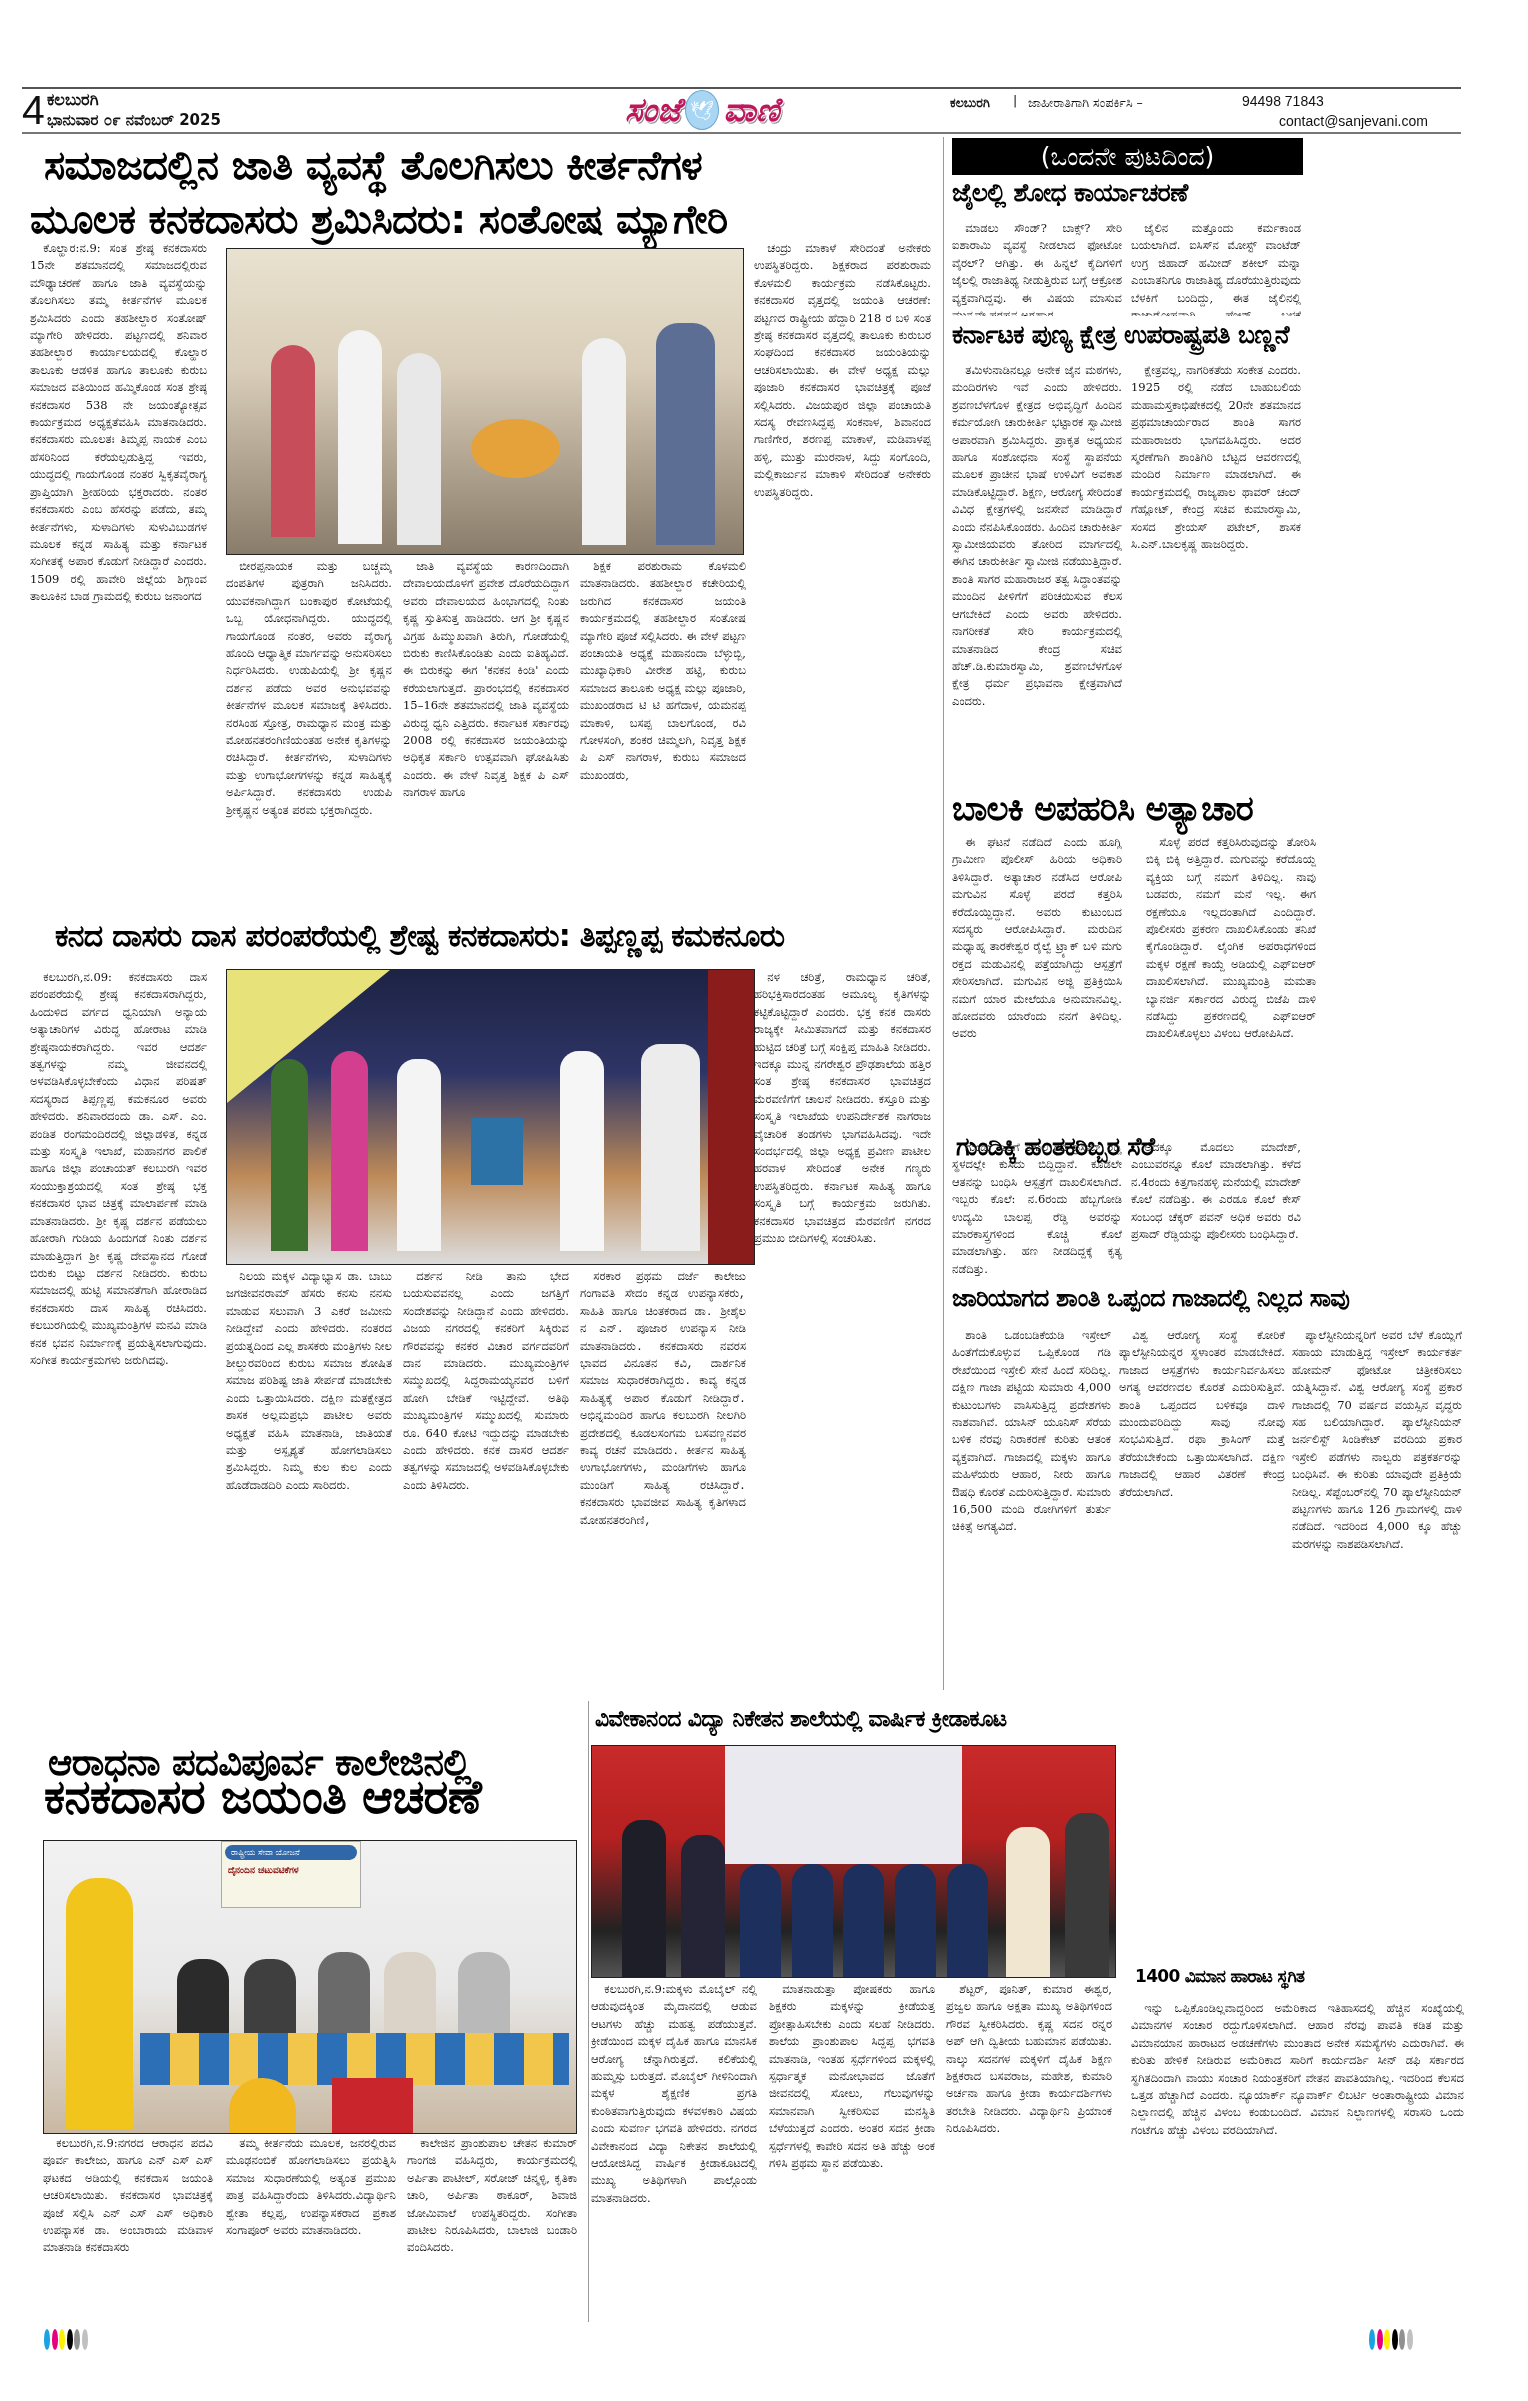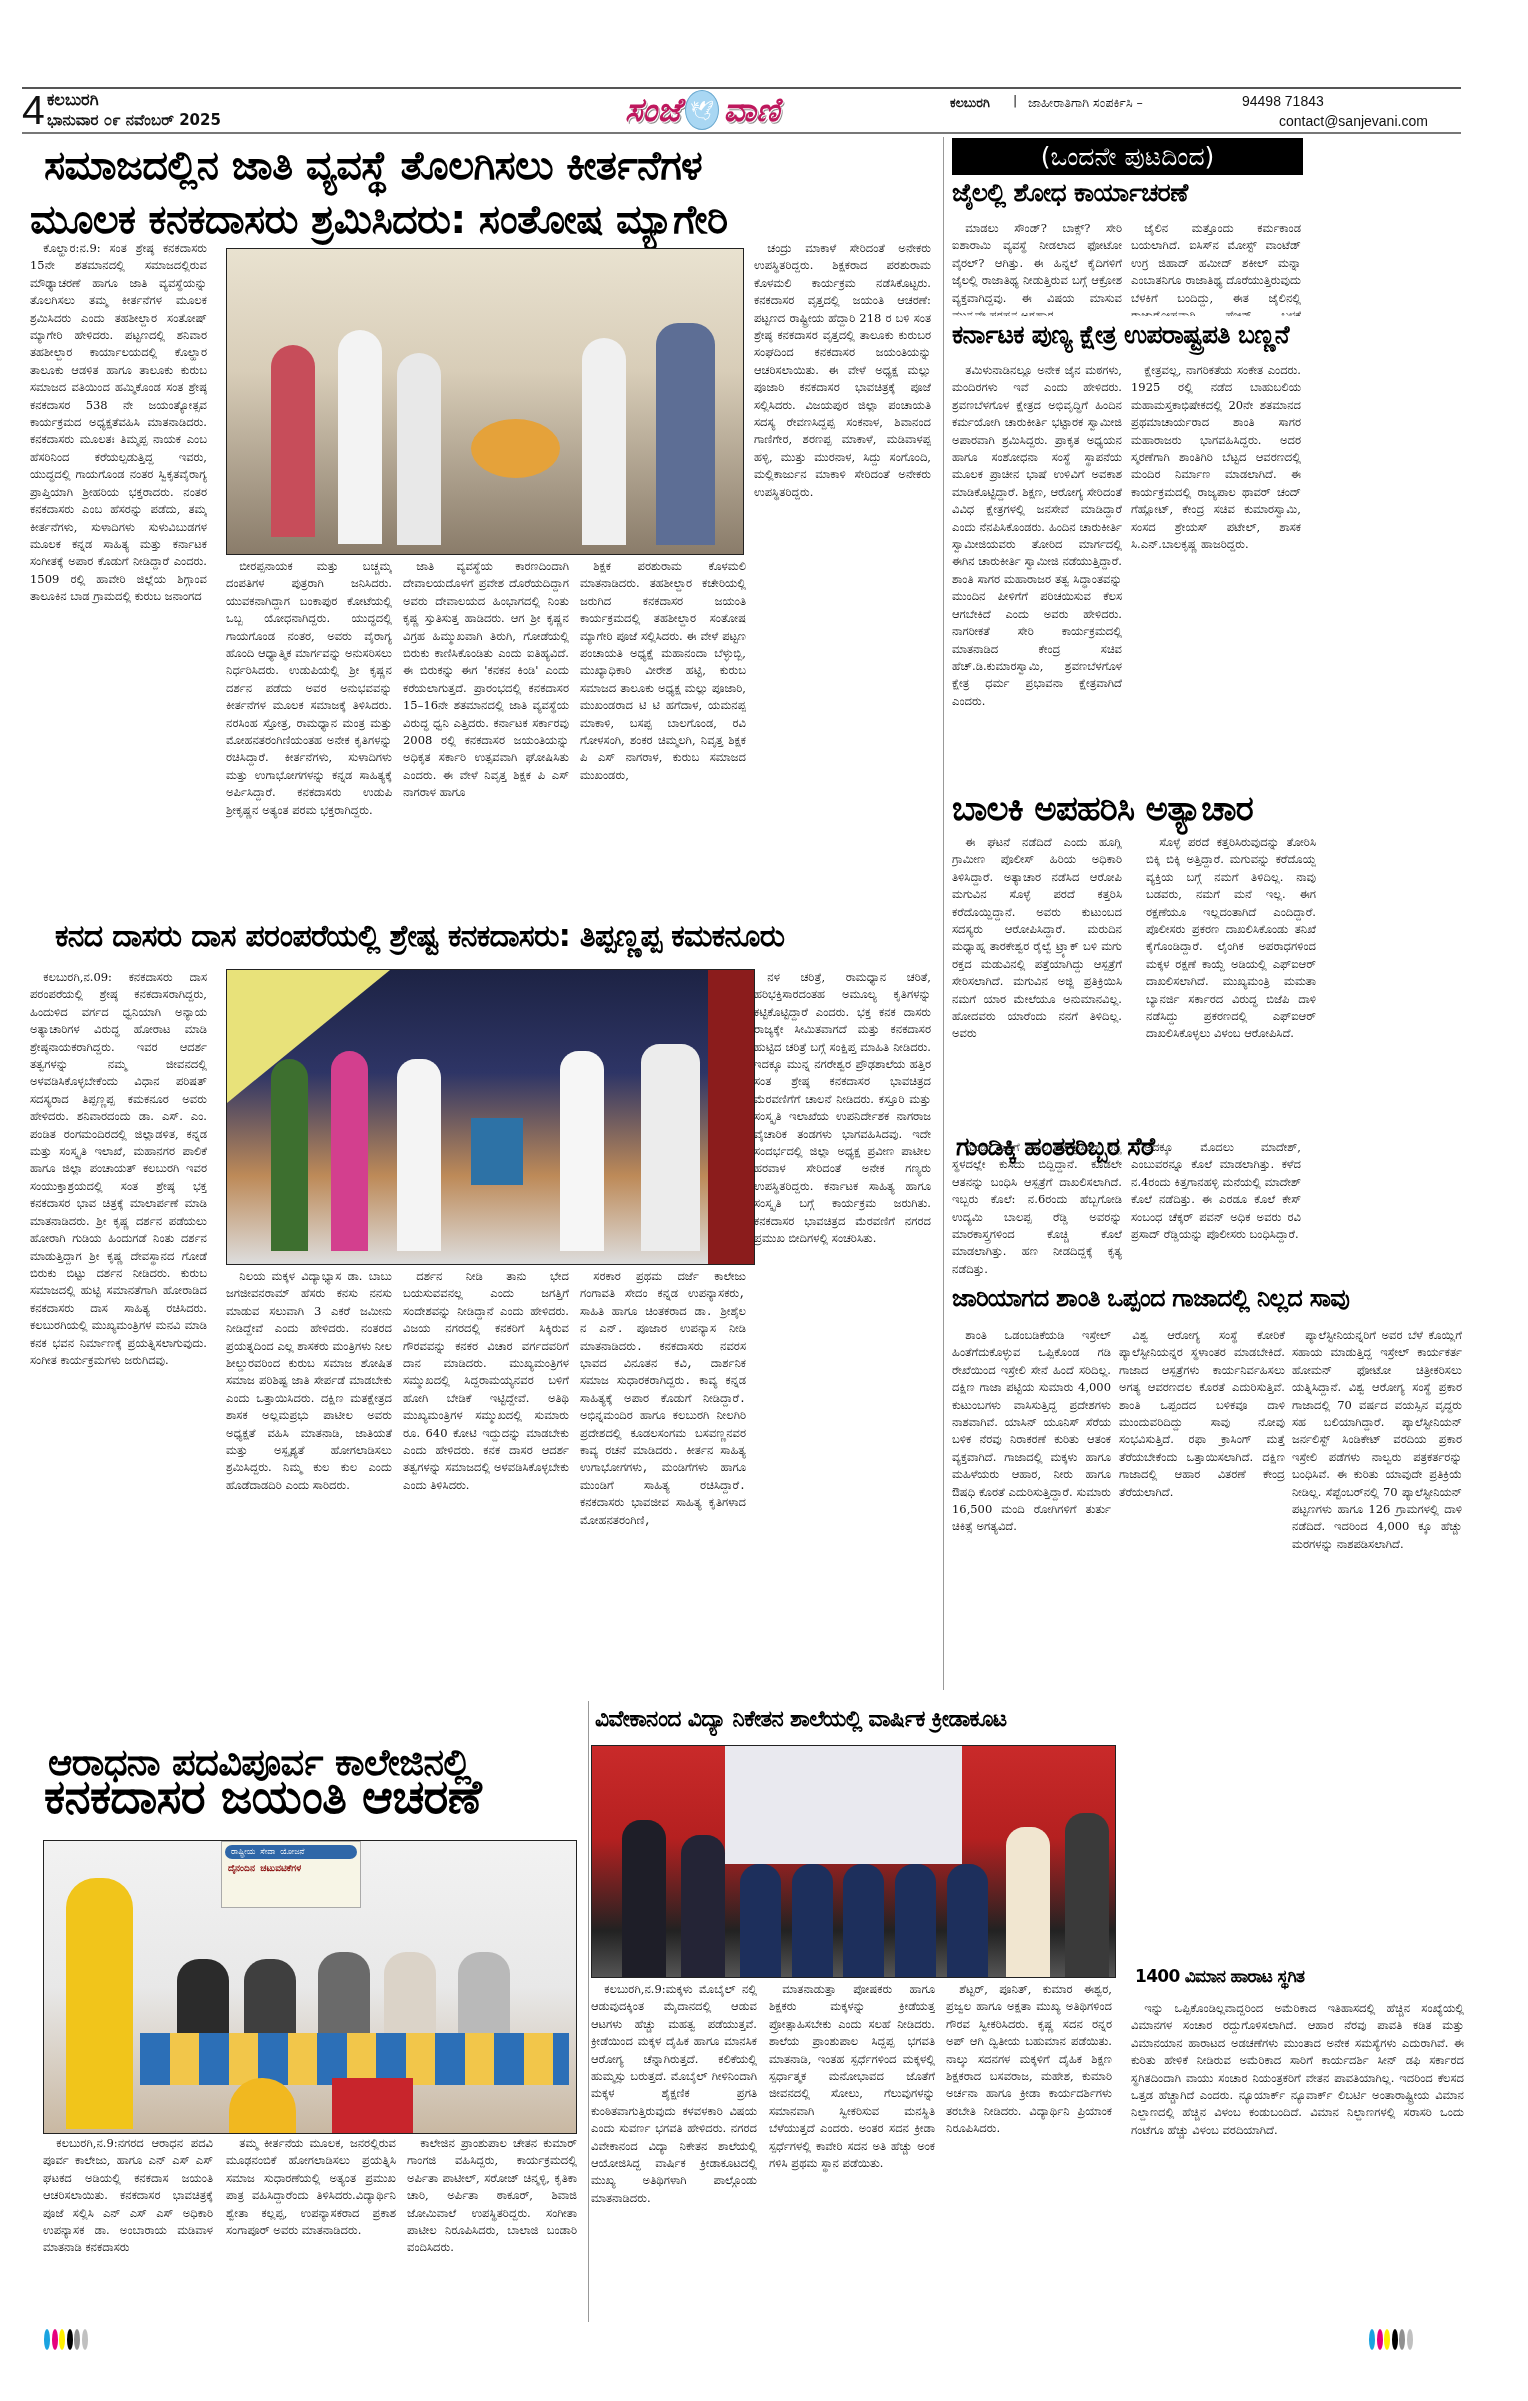--- a/index.html
+++ b/index.html
@@ -15,21 +15,21 @@
   .logo-dove { width: 34px; height: 40px; border-radius: 50%; background: #a9d7f3; border: 1.5px solid #6aa9d0; display: inline-flex; align-items: center; justify-content: center; font-size: 19px; color: #fff; }
   .city-r { left: 950px; top: 95px; font-size: 12.6px; font-weight: 700; }
   .sep-r { left: 1013px; top: 93px; font-size: 12.6px; }
   .contact-label { left: 1028px; top: 95px; font-size: 12.6px; font-weight: 400; }
   .phone { left: 1242px; top: 93px; font-family: "Liberation Sans", sans-serif; font-size: 14px; }
   .email { left: 1279px; top: 113px; font-family: "Liberation Sans", sans-serif; font-size: 14px; }
 
   .headline { font-family: "DejaVu Sans", sans-serif; font-weight: 900; color: #000; letter-spacing: -0.7px; white-space: nowrap; }
   .body-col { font-family: "DejaVu Serif", serif; font-size: 11.5px; line-height: 17.4px; text-align: justify; color: #111; overflow: hidden; }
   .body-col p { text-indent: 13.3px; }
-  .photo { background: #6b6b6b; border: 1.5px solid #222; overflow: hidden; font-family: Liberation Mono, monospace; }
+  .photo { background: #6b6b6b; border: 1.5px solid #222; overflow: hidden; }
   .continue-bar { background: #000; color: #fff; font-size: 25px; text-align: center; line-height: 37px; font-weight: 400; }
   .vrule { width: 0.7px; background: #999; }
   .color-bar { display: flex; gap: 1.5px; }
   .color-bar span { width: 6px; height: 21px; border-radius: 50%; display: inline-block; }
 </style>
 </head>
 <body>
 
 <div class="abs masthead-rule"></div>
 <div class="abs page-num">4</div>

